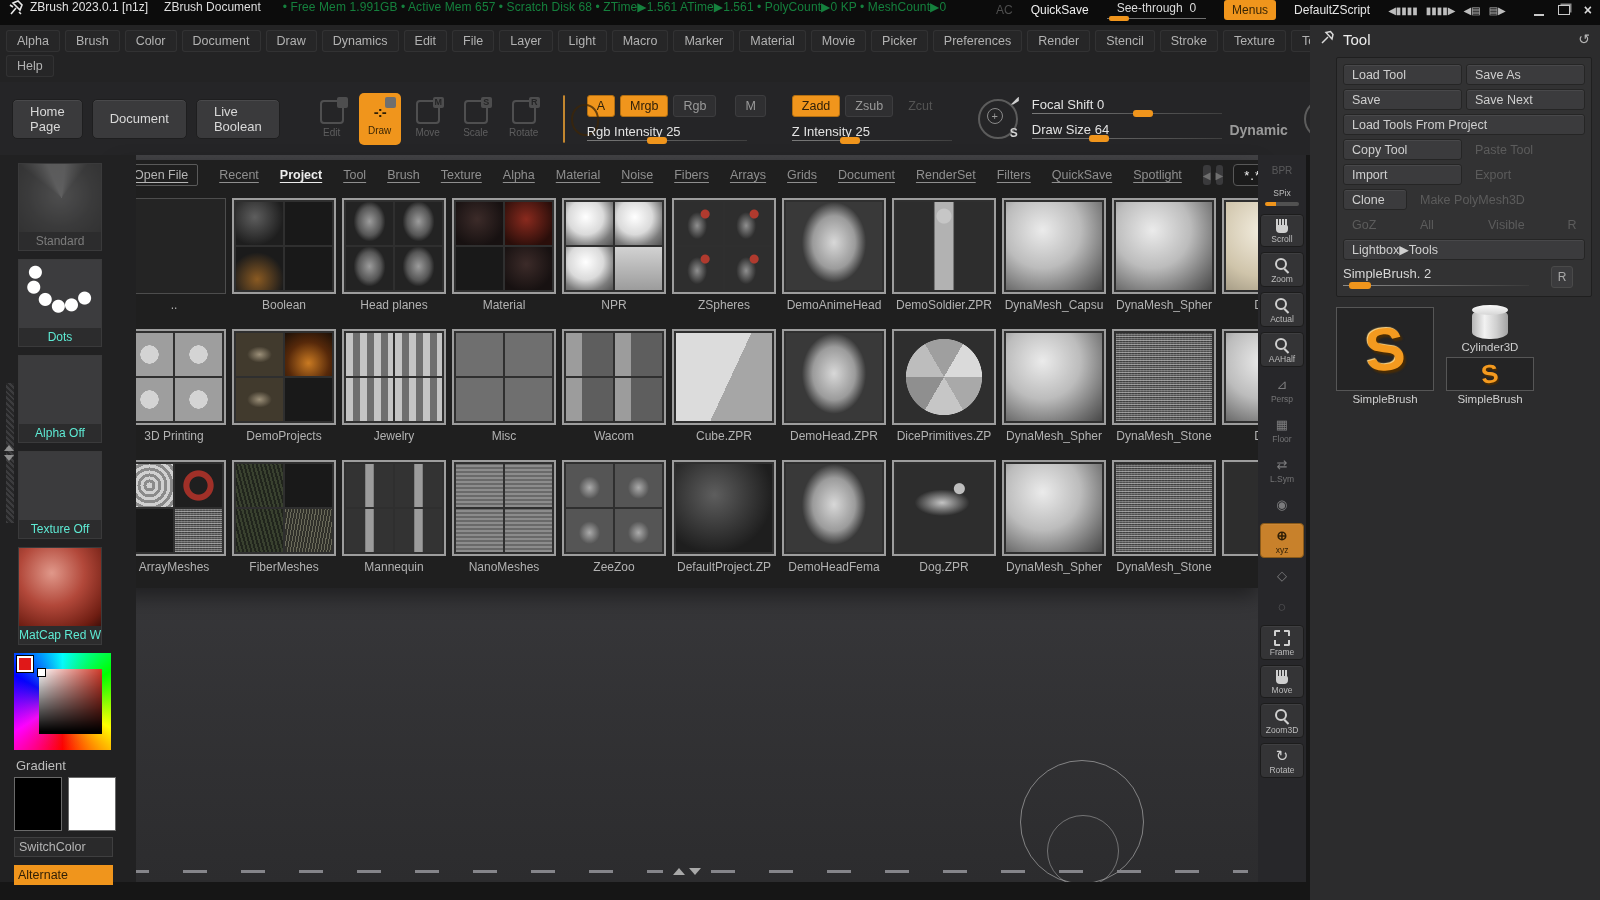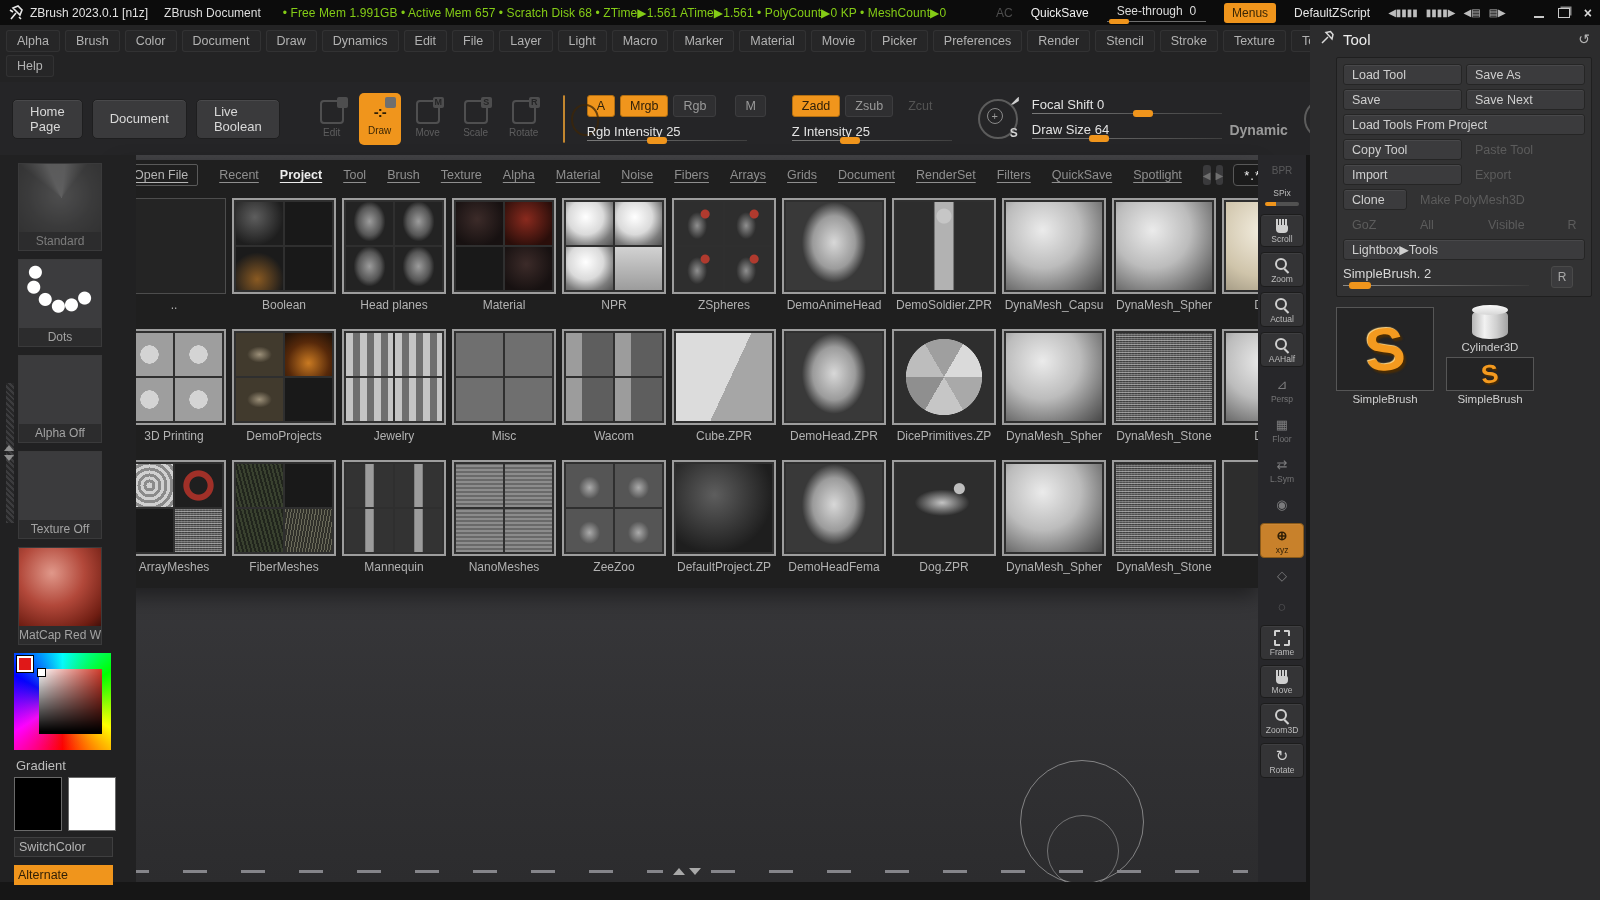--- a/index.html
+++ b/index.html
@@ -1,24 +1,24 @@
 <!DOCTYPE html>
 <html><head>
 <meta charset="utf-8">
 <style>
   html,body{margin:0;padding:0}
   body{width:1600px;height:900px;position:relative;overflow:hidden;background:#161616;
        font-family:"Liberation Sans",sans-serif;color:#c9c9c9;-webkit-font-smoothing:antialiased}
   
   .titlebar{position:absolute;top:0;left:0;right:0;height:25px;background:#0c0c0c;display:flex;
-            align-items:center;font-size:12px;color:#cfcfcf;padding:0 8px;box-sizing:border-box;white-space:nowrap;z-index:9}
+            align-items:flex-start;font-size:12px;color:#cfcfcf;padding:0 8px;box-sizing:border-box;white-space:nowrap;z-index:9}
   .tb-logo{width:16px;height:16px;margin-right:6px;flex:0 0 auto}
   .tb-app{color:#e2e2e2;margin-right:16px}
   .tb-doc{color:#dedede;margin-right:22px}
-  .tb-stats{color:#84cc16;letter-spacing:.1px}
+  .tb-stats{color:#15803d;letter-spacing:.1px}
   .tb-right{margin-left:auto;display:flex;align-items:center;gap:18px}
   .tb-ac{color:#4e4e4e}
   .tb-qs{color:#f0f0f0}
   .tb-see{position:relative;border-bottom:1px solid #6f6f6f;padding:0 10px 3px 10px;color:#dcdcdc}
   .tb-see .handle{position:absolute;left:2px;bottom:-3px;width:20px;height:5px;background:#f0951c;border-radius:2px}
   .tb-menus{background:#f0951c;color:#3a2605;padding:3px 8px;border-radius:3px}
   .tb-zs{color:#e6e6e6}
   .tb-icons{display:flex;align-items:center;gap:8px;color:#bdbdbd;font-size:10px}
   .wini{display:inline-flex;align-items:center;gap:1px}
   .winbtns{display:flex;align-items:center;gap:14px;margin-left:10px}
@@ -150,21 +150,21 @@
   .s-brush{background:conic-gradient(from 200deg at 52% 50%,rgba(150,150,150,0) 0 30%,rgba(170,170,170,.75) 38% 46%,rgba(90,90,90,0) 55%),
            radial-gradient(circle at 50% 45%,#787878,#4c4c4c 60%,#3a3a3a);opacity:.45}
   .s-dots{background:radial-gradient(circle 7px at 20% 18%,#fff 6px,transparent 7px),
           radial-gradient(circle 7px at 18% 40%,#fff 6px,transparent 7px),
           radial-gradient(circle 7px at 32% 58%,#fff 6px,transparent 7px),
           radial-gradient(circle 7px at 48% 68%,#fff 6px,transparent 7px),
           radial-gradient(circle 7px at 64% 66%,#fff 6px,transparent 7px),
           radial-gradient(circle 7px at 80% 56%,#fff 6px,transparent 7px),#3c3c3e}
   .s-empty{background:#3b3b3d}
   .s-red{height:78px;background:radial-gradient(circle at 40% 32%,#e0988a,#b2483a 45%,#6e1d12 85%,#40100a)}
-  .ls-label{font-size:12px;color:#a3a3a3;text-align:center;padding:2px 0;white-space:nowrap;overflow:hidden}
+  .ls-label{font-size:12px;color:#5eead4;text-align:center;padding:2px 0;white-space:nowrap;overflow:hidden}
   .ls-slot.dim .ls-label{color:#7c7c7c}
   .picker{position:relative;margin:4px 0 0 14px;width:97px;height:97px;
           background:radial-gradient(circle at 50% 50%,rgba(128,128,128,.25),transparent 70%),
           conic-gradient(from 180deg at 50% 50%,#f00,#f0f 16%,#00f 33%,#0ff 50%,#0f0 66%,#ff0 83%,#f00)}
   .picker .sv{position:absolute;left:26%;top:17%;right:9%;bottom:17%;
               background:linear-gradient(to bottom,rgba(0,0,0,0) 0,#000 96%),linear-gradient(to right,#fff,#d03a2a)}
   .picker .sel1{position:absolute;left:3px;top:3px;width:12px;height:12px;background:#e01818;border:2px solid #fff;box-shadow:0 0 0 1px #000}
   .picker .sel2{position:absolute;left:24%;top:15%;width:7px;height:7px;background:#fff;border:1px solid #000}
   .grad-label{margin:8px 0 4px 16px;font-size:13px;color:#bdbdbd}
   .swatches{display:flex;gap:6px;margin-left:14px}

